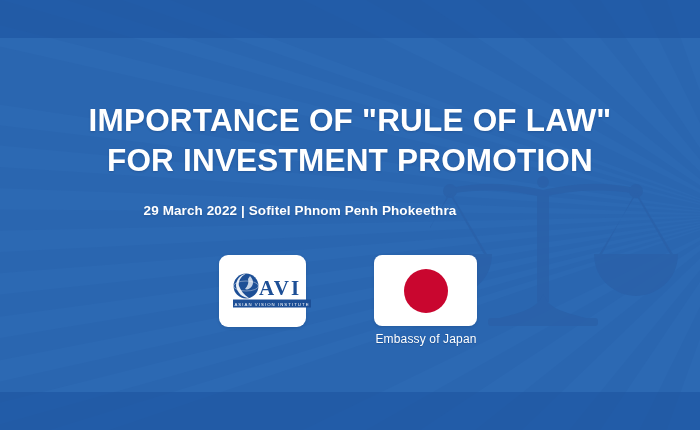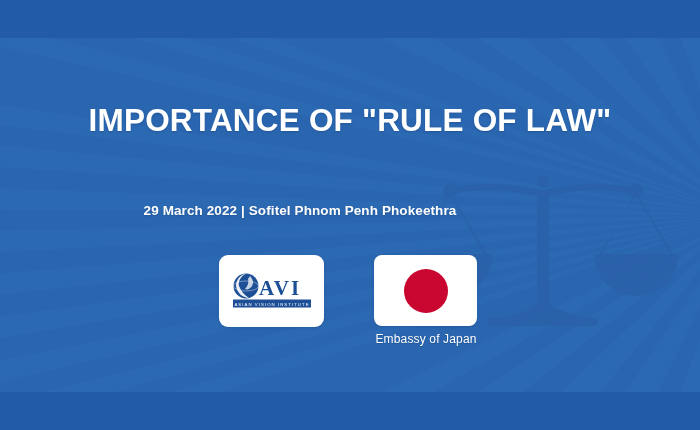--- a/index.html
+++ b/index.html
@@ -88,21 +88,21 @@
     top: 253px;
     width: 700px;
     height: 100px;
   }
 
   
   #avi-card {
     position: absolute;
     left: 219px;
     top: 2px;
-    width: 105px;
+    width: 87px;
     height: 72px;
     background: #ffffff;
     border-radius: 9px;
     box-shadow: 0 1px 3px rgba(12,45,90,0.22);
   }
   #avi-lockup {
     position: absolute;
     left: 0; top: 0;
     width: 105px; height: 72px;
   }
@@ -210,20 +210,21 @@
       <polygon points="205,33 207,33 168,96 171,96"></polygon>
 
       <path d="M164 94 L248 94 C248 122 224 136 206 136 C188 136 164 122 164 94 Z"></path>
     </g>
   </svg>
 
   <div id="content">
 
     <div id="title">
       <span class="line">IMPORTANCE OF "RULE OF LAW"</span>
+      <span class="line">FOR INVESTMENT PROMOTION</span>
     </div>
 
     <div id="subtitle">29 March 2022 | Sofitel Phnom Penh Phokeethra</div>
 
     <div id="logos">
 
       <div id="avi-card">
         <svg id="avi-lockup" viewBox="0 0 105 72" aria-hidden="true">
 
           <g>

